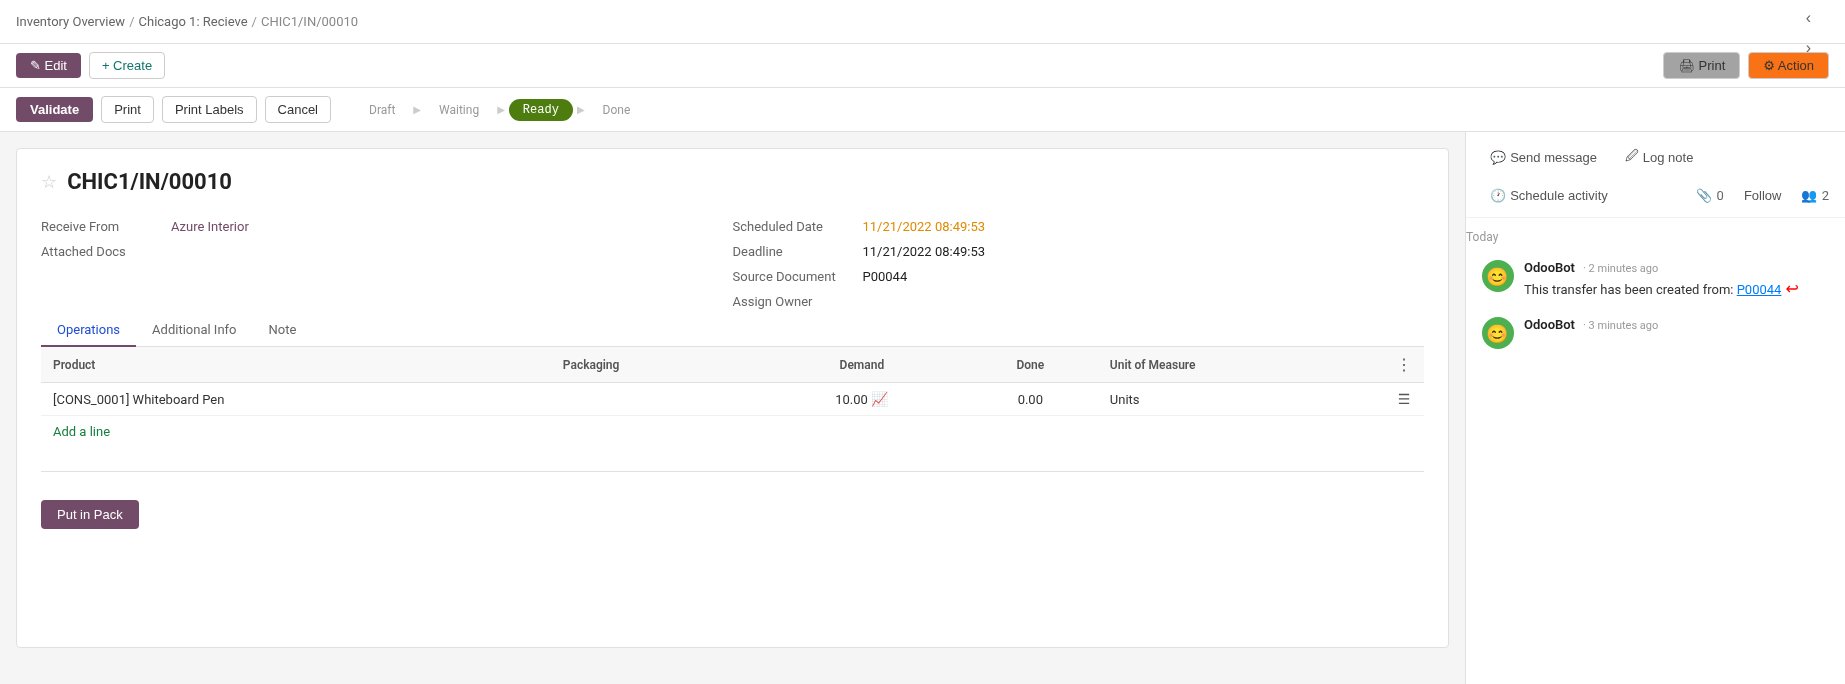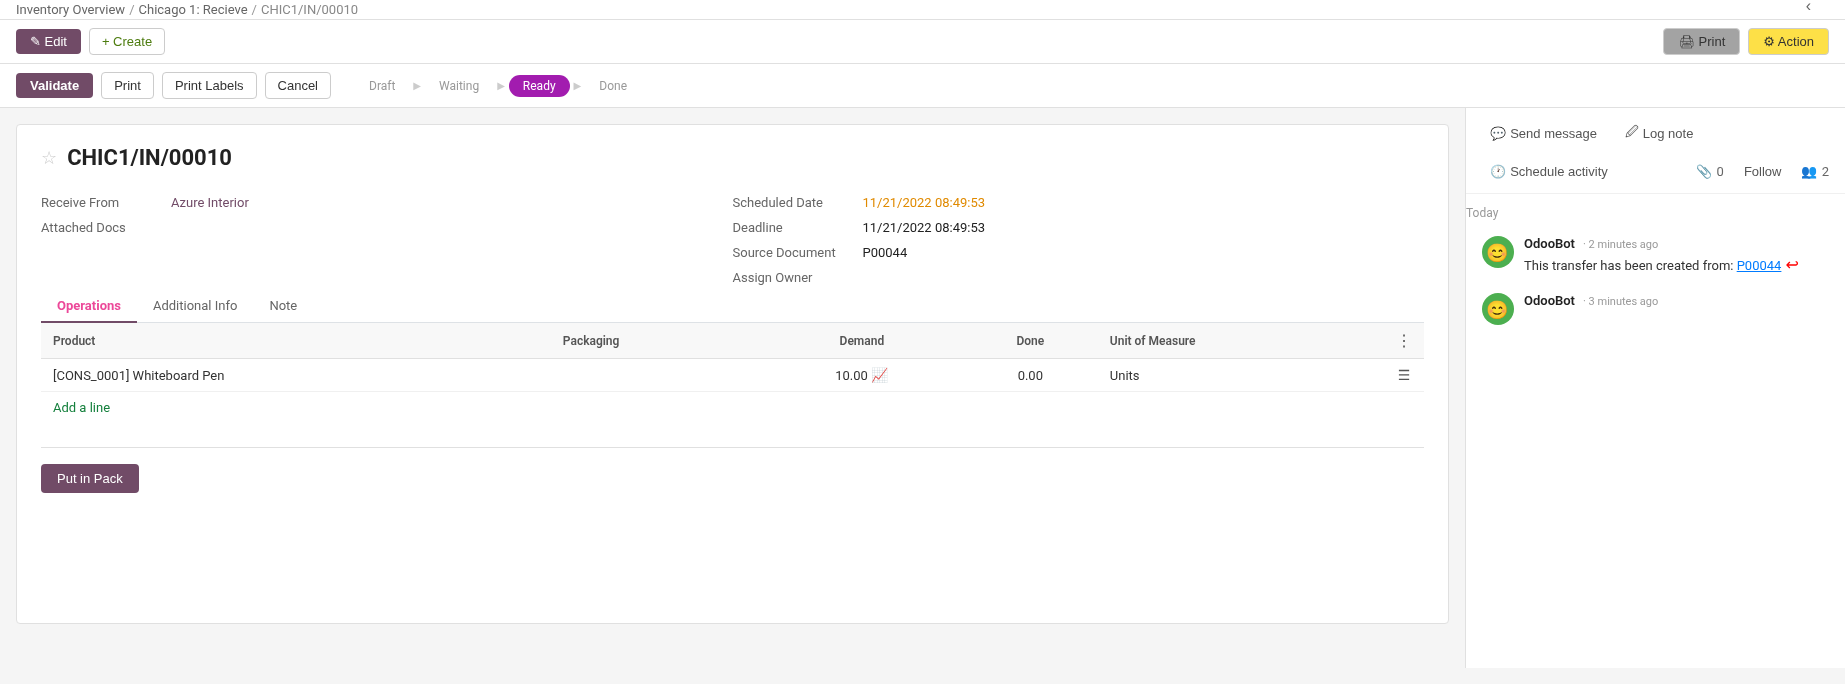--- a/index.html
+++ b/index.html
@@ -6,62 +6,62 @@
     body { font-family: -apple-system, BlinkMacSystemFont, 'Segoe UI', Roboto, sans-serif; font-size: 13px; color: #333; background: #f5f5f5; }
 
     
     .breadcrumb-bar {
       background: #fff;
       padding: 6px 16px;
       display: flex;
       align-items: center;
       justify-content: space-between;
       border-bottom: 1px solid #e0e0e0;
-      height: 20px;
+      height: 44px;
     }
     .breadcrumb-left { display: flex; align-items: center; gap: 4px; font-size: 13px; color: #666; }
     .breadcrumb-link { color: #666; cursor: pointer; }
     .breadcrumb-separator { color: #999; }
     .breadcrumb-current { color: #888; font-size: 13px; }
     .breadcrumb-right { display: flex; align-items: center; gap: 8px; font-size: 13px; color: #666; flex-direction: column; }
     .nav-btn { background: none; border: none; cursor: pointer; font-size: 16px; color: #666; padding: 2px 4px; }
 
     
     .action-bar {
       background: #fff;
       padding: 6px 16px;
       display: flex;
       align-items: center;
       gap: 8px;
       border-bottom: 1px solid #e0e0e0;
       height: 44px;
     }
     .btn-edit { background: #714B67; color: #fff; border: none; padding: 5px 14px; border-radius: 4px; cursor: pointer; font-size: 13px; display: flex; align-items: center; gap: 4px; }
-    .btn-create { background: #fff; color: #4d7c0f; border: 1px solid #ccc; padding: 5px 12px; border-radius: 4px; cursor: pointer; font-size: 13px; display: flex; align-items: center; gap: 4px; }
+    .btn-create { background: #fff; color: #0f766e; border: 1px solid #ccc; padding: 5px 12px; border-radius: 4px; cursor: pointer; font-size: 13px; display: flex; align-items: center; gap: 4px; }
     .btn-print-top { background: #a3a3a3; color: #333; border: 1px solid #ccc; padding: 5px 14px; border-radius: 4px; cursor: pointer; font-size: 13px; display: flex; align-items: center; gap: 4px; }
-    .btn-action { background: #fde047; color: #333; border: 1px solid #ccc; padding: 5px 14px; border-radius: 4px; cursor: pointer; font-size: 13px; display: flex; align-items: center; gap: 4px; }
+    .btn-action { background: #f97316; color: #333; border: 1px solid #ccc; padding: 5px 14px; border-radius: 4px; cursor: pointer; font-size: 13px; display: flex; align-items: center; gap: 4px; }
     .spacer { flex: 1; }
 
     
     .control-bar {
       background: #fff;
       padding: 6px 16px;
       display: flex;
       align-items: center;
       gap: 8px;
       border-bottom: 1px solid #e0e0e0;
       height: 44px;
     }
     .btn-validate { background: #714B67; color: #fff; border: none; padding: 5px 14px; border-radius: 4px; cursor: pointer; font-size: 13px; font-weight: 600; }
     .btn-control { background: #fff; color: #333; border: 1px solid #ccc; padding: 5px 12px; border-radius: 4px; cursor: pointer; font-size: 13px; }
 
     
     .status-pipeline { display: flex; align-items: center; gap: 4px; margin-left: 16px; }
     .status-item { padding: 4px 14px; border-radius: 12px; font-size: 12px; color: #999; cursor: pointer; }
-    .status-item.active { background: #a21caf; color: #fff; border-radius: 12px; }
+    .status-item.active { background: #4d7c0f; color: #fff; border-radius: 12px; font-family: Liberation Mono, monospace; }
     .status-arrow { color: #ccc; font-size: 10px; }
 
     
     .main-layout {
       display: flex;
       height: calc(100vh - 124px);
       overflow: hidden;
     }
 
     
@@ -110,23 +110,23 @@
     }
     .tab-item {
       padding: 8px 16px;
       cursor: pointer;
       font-size: 13px;
       color: #666;
       border-bottom: 2px solid transparent;
       margin-bottom: -1px;
     }
     .tab-item.active {
-      color: #ec4899;
+      color: #1d4ed8;
       border-bottom: 2px solid #714B67;
-      font-weight: 700;
+      font-weight: 400;
     }
 
     
     .table-container { margin-top: 0; }
     .operations-table { width: 100%; border-collapse: collapse; }
     .operations-table th {
       background: #f8f8f8;
       padding: 8px 12px;
       text-align: left;
       font-size: 12px;
@@ -142,21 +142,21 @@
     .th-menu { width: 30px; text-align: center; }
     .add-line { color: #15803d; cursor: pointer; font-size: 13px; padding: 8px 12px; display: inline-block; }
 
     
     .chart-icon { color: #714B67; font-size: 14px; cursor: pointer; }
     .list-icon { color: #555; font-size: 14px; cursor: pointer; }
 
     
     .bottom-actions {
       margin-top: 24px;
-      padding-top: 16px;
+      padding-top: 28px;
       border-top: 1px solid #e0e0e0;
     }
     .btn-put-in-pack { background: #714B67; color: #fff; border: none; padding: 7px 16px; border-radius: 4px; cursor: pointer; font-size: 13px; }
 
     
     .right-panel {
       width: 380px;
       border-left: 1px solid #e0e0e0;
       background: #fff;
       display: flex;

